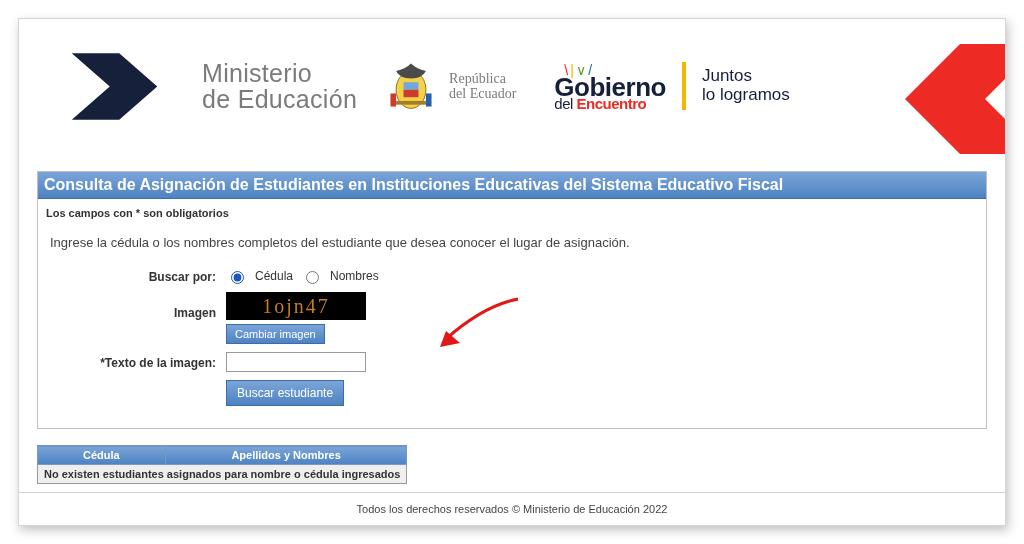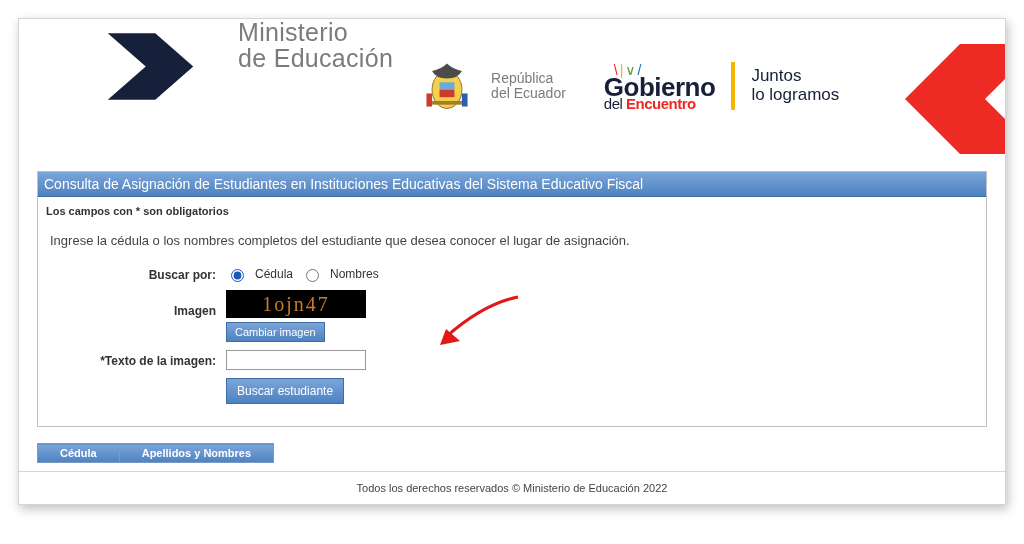--- a/index.html
+++ b/index.html
@@ -18,42 +18,43 @@
     box-shadow: 2px 4px 10px rgba(0,0,0,0.25);
     background: #fff;
     position: relative;
     overflow: hidden;
   }
 
   
   .banner {
     height: 134px;
     display: flex;
+    align-items: center;
     position: relative;
     padding: 0 48px;
-    margin-left: 36px;
   }
   .chev-left {
     width: 95px; height: 95px;
     display:flex; align-items:center; justify-content:center;
     margin-right: 40px;
   }
   .chev-left svg { width:95px; height:95px; }
   .min-ed {
     font-family: Arial, sans-serif;
     color: #7b7b7b;
     font-size: 25px;
     line-height: 1.05;
     letter-spacing: .3px;
     margin-right: 26px;
   }
   .min-ed .l2 { font-weight:400; }
   .coat {
-    display:flex; align-items:center; gap:16px;
+    display:flex; align-items:center; gap:10px;
     margin-right: 38px;
+    font-family: Liberation Serif, serif;
   }
   .coat .emblem { width:56px; height:56px; }
   .coat .rep {
     font-size:14px; color:#7b7b7b; line-height:1.1;
   }
   .gob-wrap { display:flex; align-items:center; }
   .gob-logo{ display:flex; flex-direction:column; align-items:flex-start; }
   .gob-chevs{ display:flex; gap:2px; margin-left:10px; margin-bottom:-2px;}
   .gob-chevs span{ font-size:14px; }
   .gob-txt { font-weight:900; font-size:26px; color:#16203a; line-height:0.85; letter-spacing:-.5px;}
@@ -72,22 +73,22 @@
   .content {
     margin: 18px 18px 8px 18px;
   }
   .panel {
     border:1px solid #bfbfbf;
     background:#fff;
   }
   .panel-title {
     background: linear-gradient(#7ba5d9, #4d82c1);
     color:#fff;
-    font-weight:normal;
-    font-size:14px;
+    font-weight:bold;
+    font-size:16px;
     padding:4px 6px;
     border-bottom:1px solid #3e6ca6;
   }
   .panel-body{
     padding:2px 8px 14px 8px;
     position:relative;
   }
   .req-note{
     font-size:11px; font-weight:bold; color:#333;
     padding:6px 0 16px 0;
@@ -284,18 +285,21 @@
 
       </div>
     </div>
 
     <table class="results">
       <tbody>
           <tr>
         <th>Cédula</th>
         <th>Apellidos y Nombres</th>
       </tr>
+      <tr>
+        <td colspan="2">No existen estudiantes asignados para nombre o cédula ingresados</td>
+      </tr>
     </tbody>
       </table>
   </div>
 
   <div class="footer">Todos los derechos reservados © Ministerio de Educación 2022</div>
 </div>
 
 </body></html>

